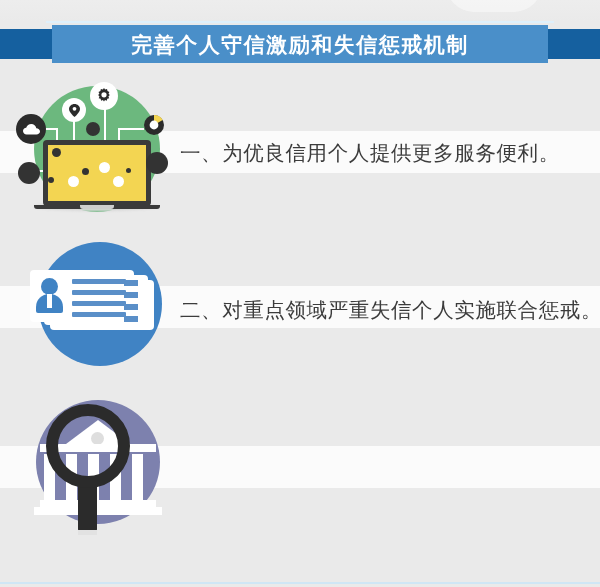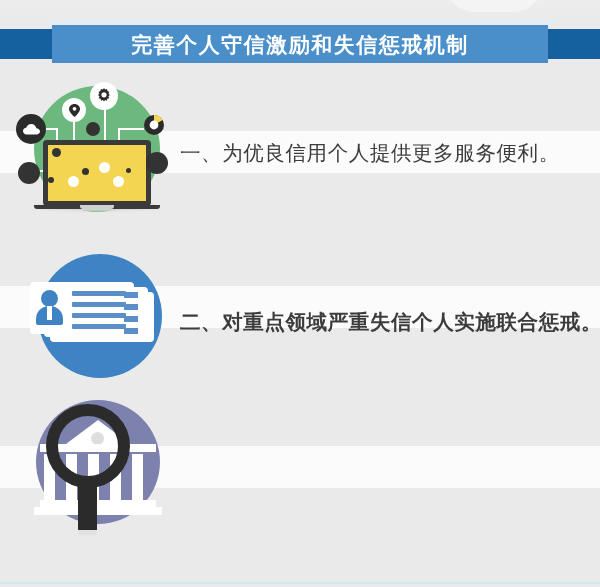--- a/index.html
+++ b/index.html
@@ -85,21 +85,21 @@
 
   
   .row {
     position: absolute;
     left: 0;
     width: 600px;
     display: flex;
     align-items: center;
   }
   .row-1 { top: 78px;  height: 150px; }
-  .row-2 { top: 252px; height: 140px; font-weight: bold; }
+  .row-2 { top: 240px; height: 140px; }
   .row-3 { top: 392px; height: 148px; }
 
   .icon-cell {
     position: relative;
     width: 180px;
     height: 100%;
     flex: 0 0 180px;
   }
   .text-cell {
     flex: 1 1 auto;

